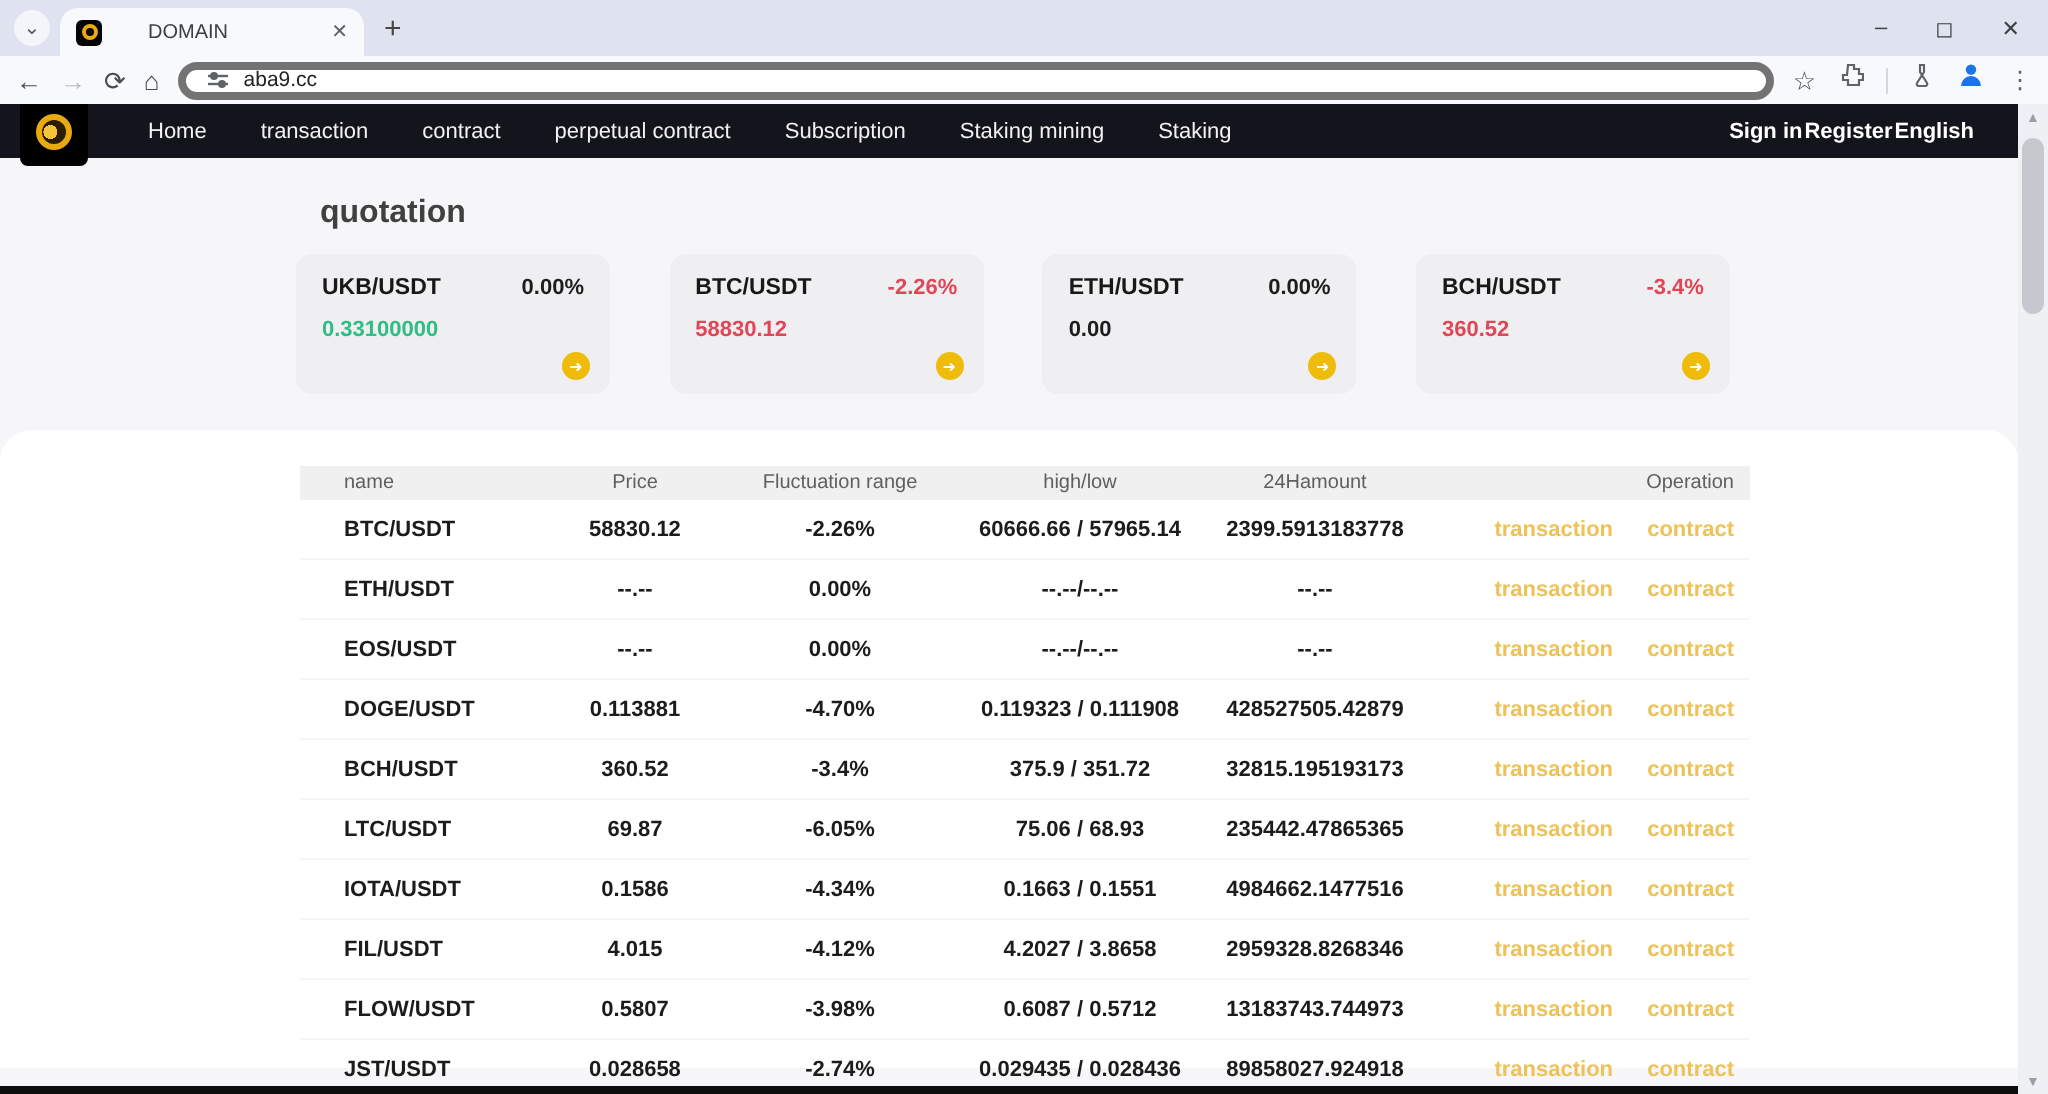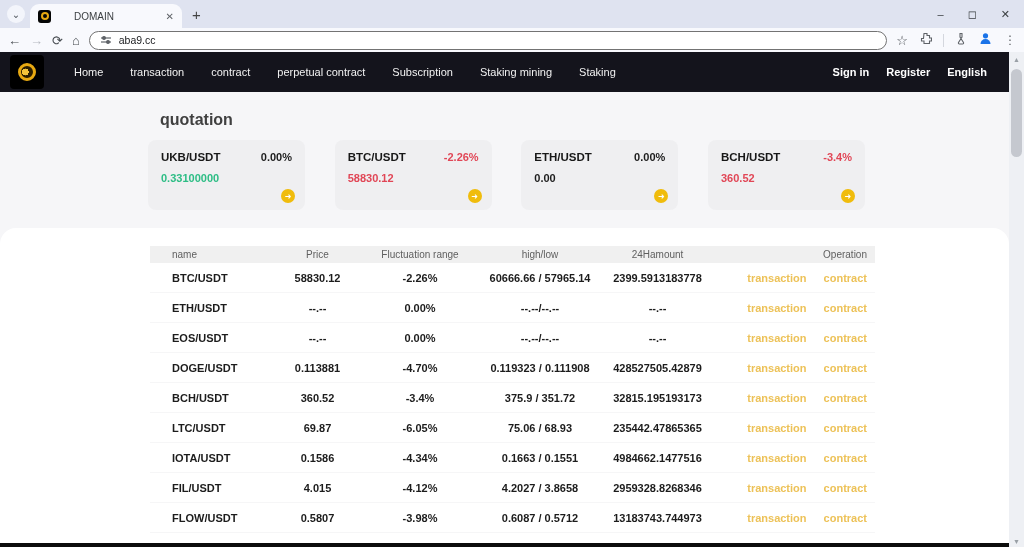--- a/index.html
+++ b/index.html
@@ -26,50 +26,50 @@
   .tab-close{ font-size:10px; color:#5f6368; }
   .newtab{ align-self:center; margin-left:10px; font-size:15px; color:#444; }
   .strip-spacer{ flex:1; }
   .win-controls{ display:flex; align-items:center; gap:24px; margin-right:14px; }
   .win-controls span{ font-size:11px; color:#3c4043; }
 
   .toolbar{ height:24px; background:#f8f9fd; display:flex; align-items:center;
     padding:0 8px; gap:9px; }
   .navico{ font-size:13px; color:#474c51; line-height:1; }
   .navico.disabled{ color:#b7bac1; }
-  .omnibox{ flex:1; height:19px; background:#ffffff; border:1px solid #737373;
+  .omnibox{ flex:1; height:19px; background:#ffffff; border:4px solid #737373;
     border-radius:10px; display:flex; align-items:center; padding:0 10px; gap:7px; }
   .omni-ico svg{ display:block; }
   .url{ font-size:10.5px; color:#202124; }
   .tool-right{ display:flex; align-items:center; gap:11px; }
   .tbdiv{ width:1px; height:13px; background:#d4d7de; }
   .dots{ font-size:12px; color:#5f6368; letter-spacing:0; }
 
   
   .page{ position:relative; height:495px; }
   .scrollbar{ position:absolute; top:0; right:0; width:15px; height:495px;
     background:#eef0f4; z-index:5; }
   .sb-arrow{ display:block; text-align:center; font-size:7px; color:#9aa0a6;
     padding-top:4px; }
   .sb-arrow.down{ position:absolute; bottom:2px; left:0; right:0; padding:0; }
   .sb-thumb{ position:absolute; top:17px; left:2px; width:11px; height:88px;
     border-radius:6px; background:#c5c8cf; }
   .site{ margin-right:15px; height:495px; position:relative; overflow:hidden;
     background:#f6f6f8; }
 
   
-  .navbar{ height:40px; background:var(--nav_bg); display:flex; align-items:center;
+  .navbar{ height:27px; background:var(--nav_bg); display:flex; align-items:center;
     padding:0 22px 0 10px; }
   .logo{ width:34px; height:34px; background:#000; border-radius:4px; flex:none;
     display:flex; align-items:center; justify-content:center; }
   .logo i{ display:block; width:18px; height:18px; border-radius:50%;
     border:3px solid #e8a911; background:radial-gradient(circle at 35% 50%, #f5c43a 0 35%, #2a1d00 36%); }
   .menu{ display:flex; gap:27px; margin-left:30px; }
   .menu span{ font-size:11px; color:#f2f2f2; }
-  .nav-right{ margin-left:auto; display:flex; gap:17px; }
+  .nav-right{ margin-left:auto; display:flex; gap:1px; }
   .nav-right span{ font-size:11px; font-weight:bold; color:#ffffff; }
 
   
   .hero{ padding:17px 0 0 0; height:136px; }
   .hero h2{ margin-left:160px; font-size:16px; font-weight:bold; color:#404040;
     line-height:22px; }
   .cards{ width:717px; margin:9px 0 0 148px; display:flex;
     justify-content:space-between; }
   .card{ position:relative; width:157px; height:70px; background:#efeff1;
     border-radius:8px; padding:11px 13px; }

